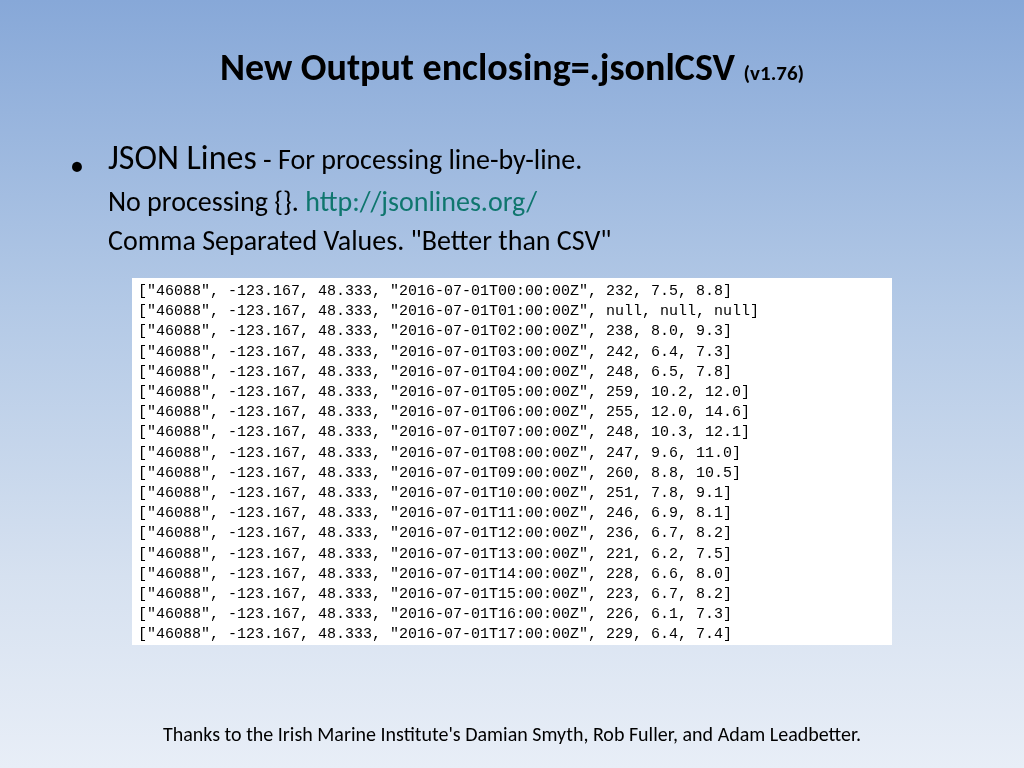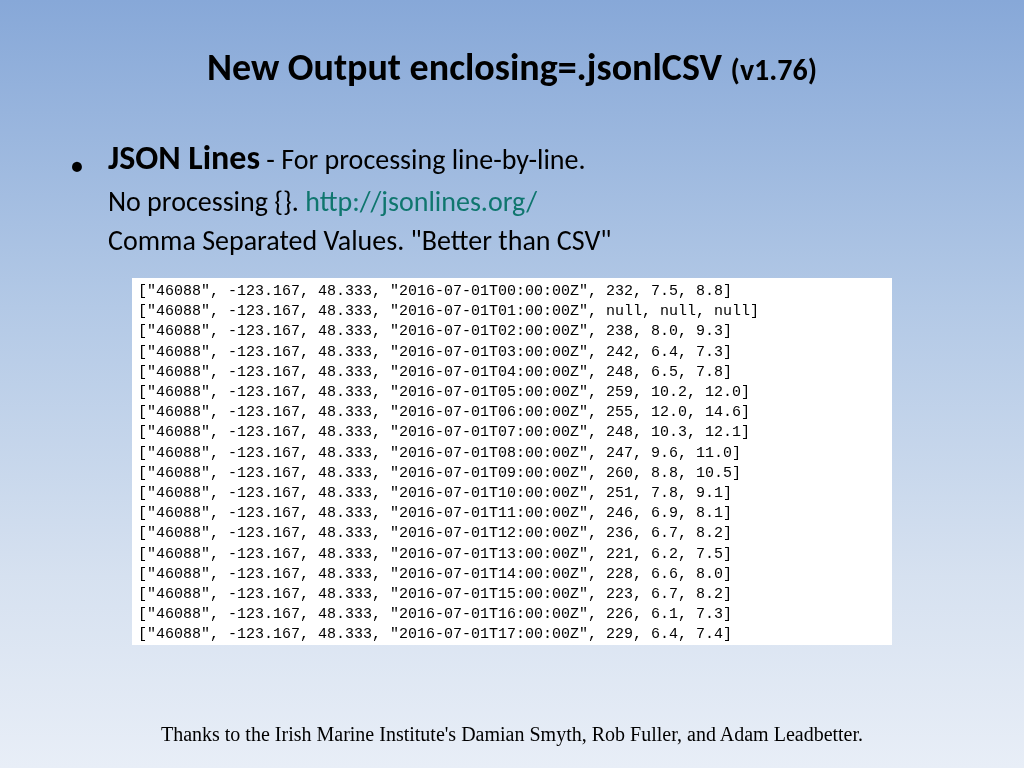--- a/index.html
+++ b/index.html
@@ -16,21 +16,21 @@
   }
   .title {
     text-align: center;
     font-size: 38px;
     font-weight: 700;
     color: #000;
     padding-top: 44px;
     padding-bottom: 20px;
   }
   .title .ver {
-    font-size: 30px;
+    font-size: 21px;
     font-weight: 700;
   }
   .bullet-block {
     margin: 24px 80px 0 70px;
   }
   .bullet-row {
     display: flex;
     align-items: baseline;
   }
   .bullet-dot {
@@ -40,21 +40,21 @@
     line-height: 1;
     position: relative;
     top: 6px;
   }
   .bullet-content {
     font-size: 28px;
     color: #000;
     line-height: 1.4;
   }
   .lead {
-    font-weight: 700;
+    font-weight: 400;
     font-size: 34px;
   }
   .link {
     color: #0f766e;
   }
   .code-box {
     background: #ffffff;
     margin: 18px auto 0 auto;
     width: 760px;
     height: 367px;
@@ -68,21 +68,20 @@
     overflow: hidden;
   }
   .footer {
     position: absolute;
     bottom: 22px;
     left: 0;
     right: 0;
     text-align: center;
     font-size: 20px;
     color: #000;
-    font-family: Liberation Serif, serif;
   }
 </style>
 </head>
 <body>
 
 <div class="title">
   <span>New Output enclosing=.jsonlCSV </span><span class="ver">(v1.76)</span>
 </div>
 
 <div class="bullet-block">

